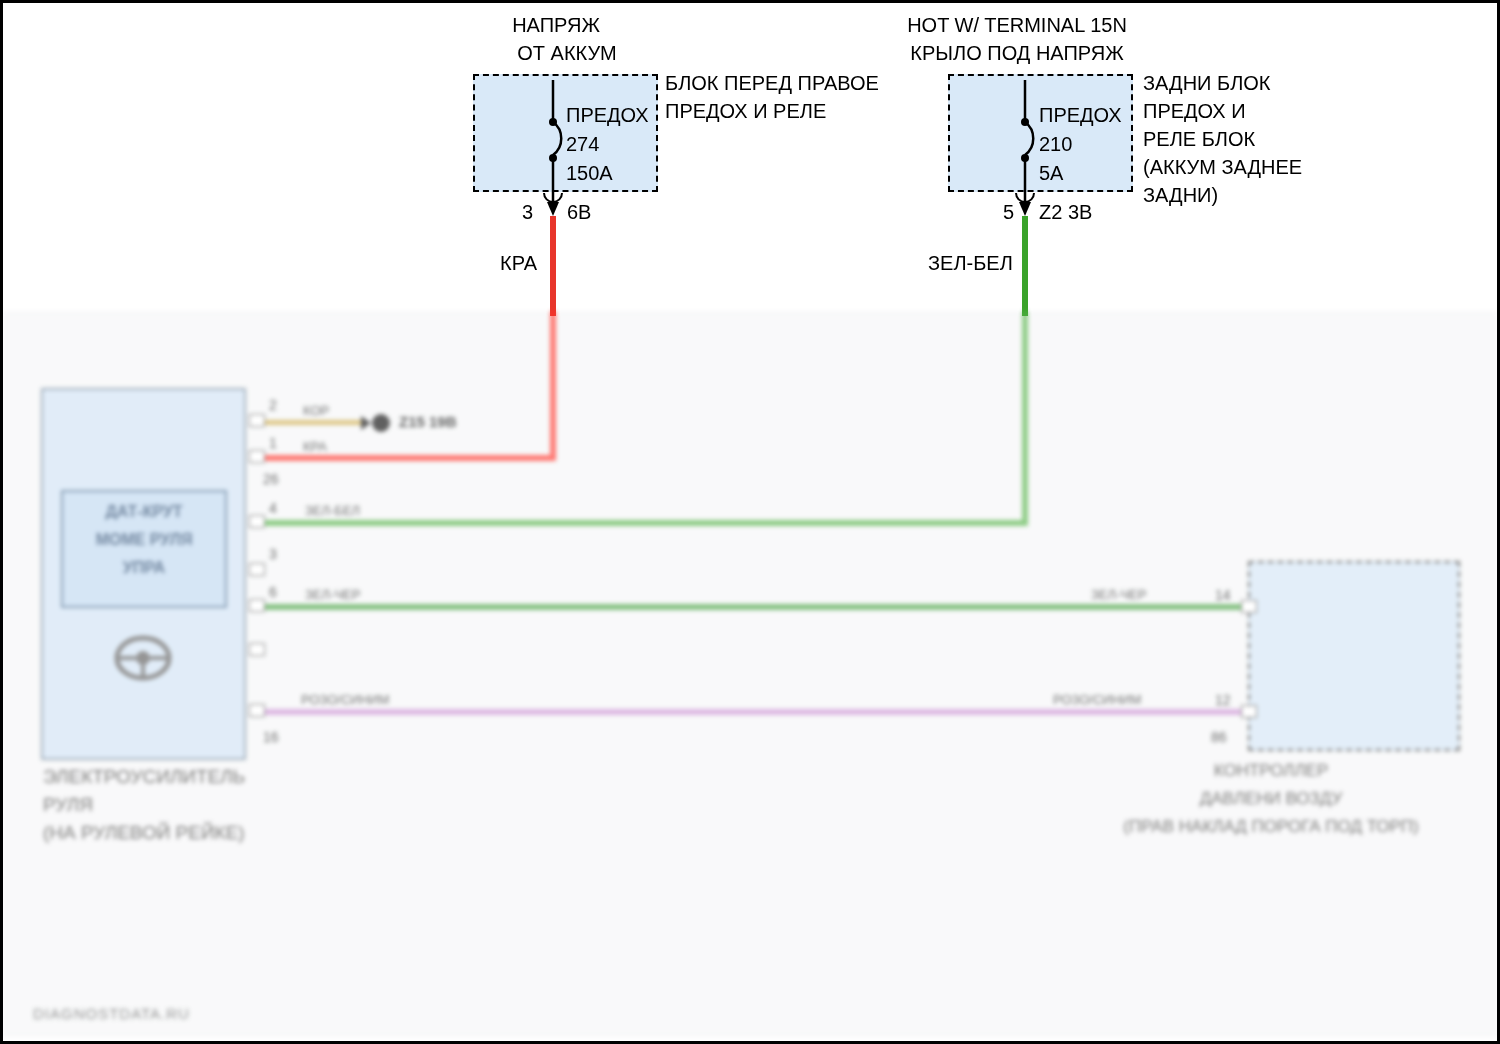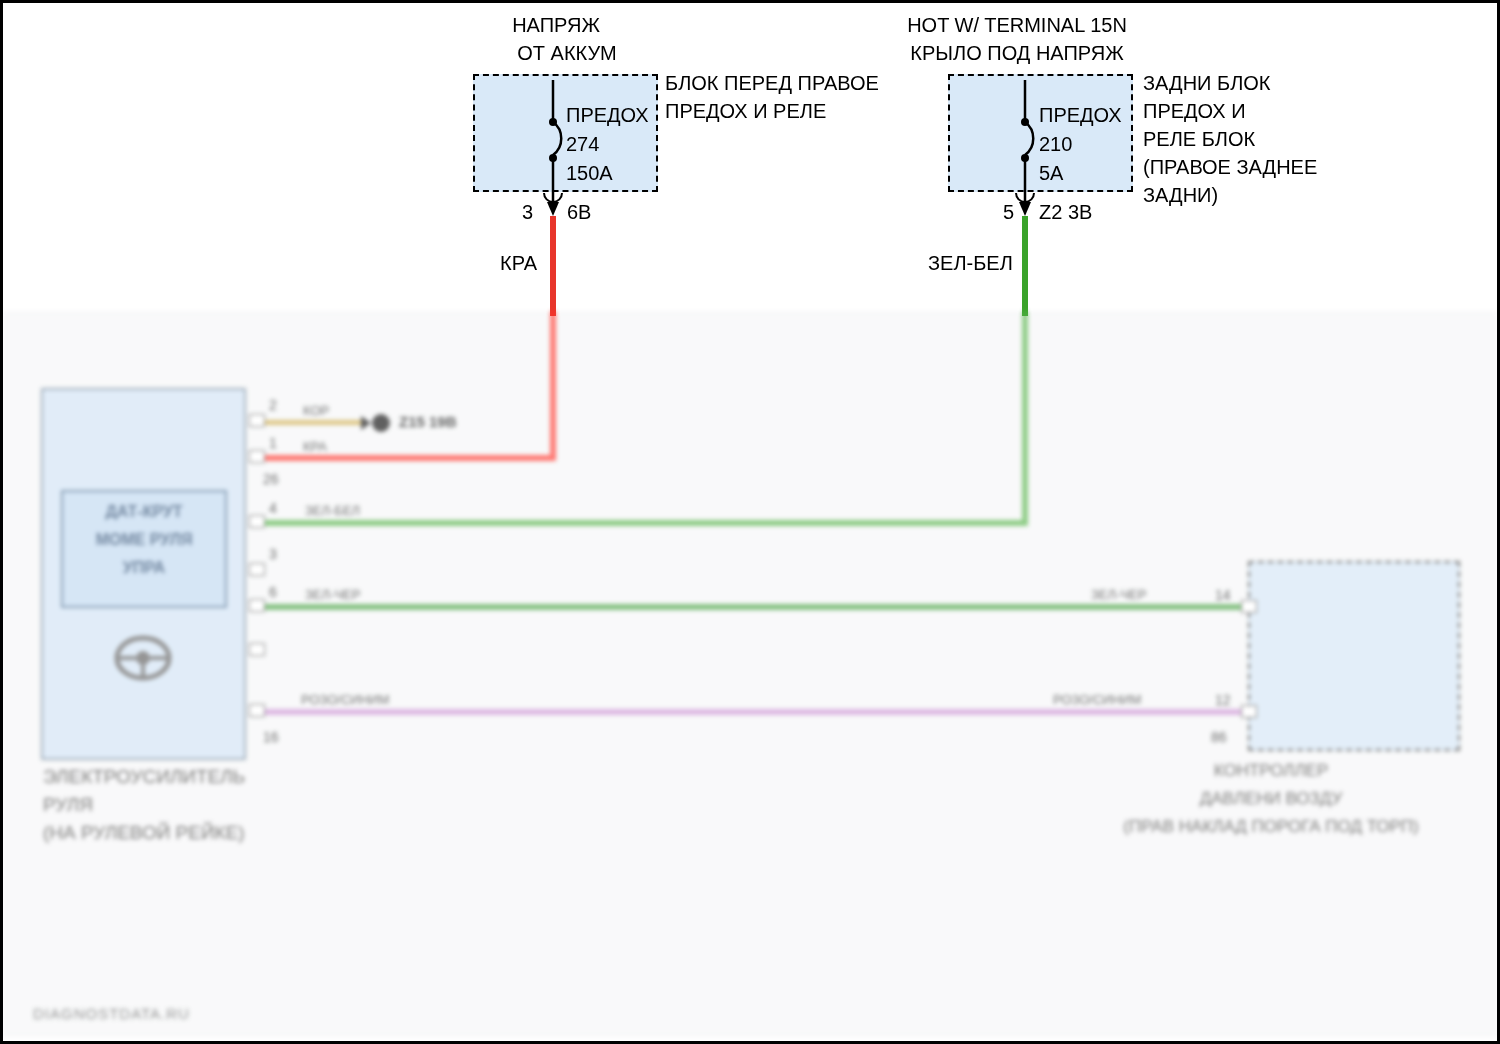--- a/index.html
+++ b/index.html
@@ -74,21 +74,21 @@
     <polygon points="14,128 26,128 20,142" fill="#000"></polygon>
   </svg>
 
   <div class="t" style="left:1036px; top:100px;">ПРЕДОХ</div>
   <div class="t" style="left:1036px; top:129px;">210</div>
   <div class="t" style="left:1036px; top:158px;">5А</div>
 
   <div class="t" style="left:1140px; top:68px;">ЗАДНИ БЛОК</div>
   <div class="t" style="left:1140px; top:96px;">ПРЕДОХ И</div>
   <div class="t" style="left:1140px; top:124px;">РЕЛЕ БЛОК</div>
-  <div class="t" style="left:1140px; top:152px;">(ПРАВОЕ ЗАДНЕЕ</div>
+  <div class="t" style="left:1140px; top:152px;">(АККУМ ЗАДНЕЕ</div>
   <div class="t" style="left:1140px; top:180px;">ЗАДНИ)</div>
 
   <div class="t" style="left:1000px; top:197px;">5</div>
   <div class="t" style="left:1036px; top:197px;">Z2 3B</div>
 
   <div class="wire" style="left:1019px; top:213px; width:6px; height:100px; background:#3aa32a;"></div>
   <div class="t" style="left:925px; top:248px;">ЗЕЛ-БЕЛ</div>
 
   <div class="blur-zone">
     <div class="backdrop"></div>

